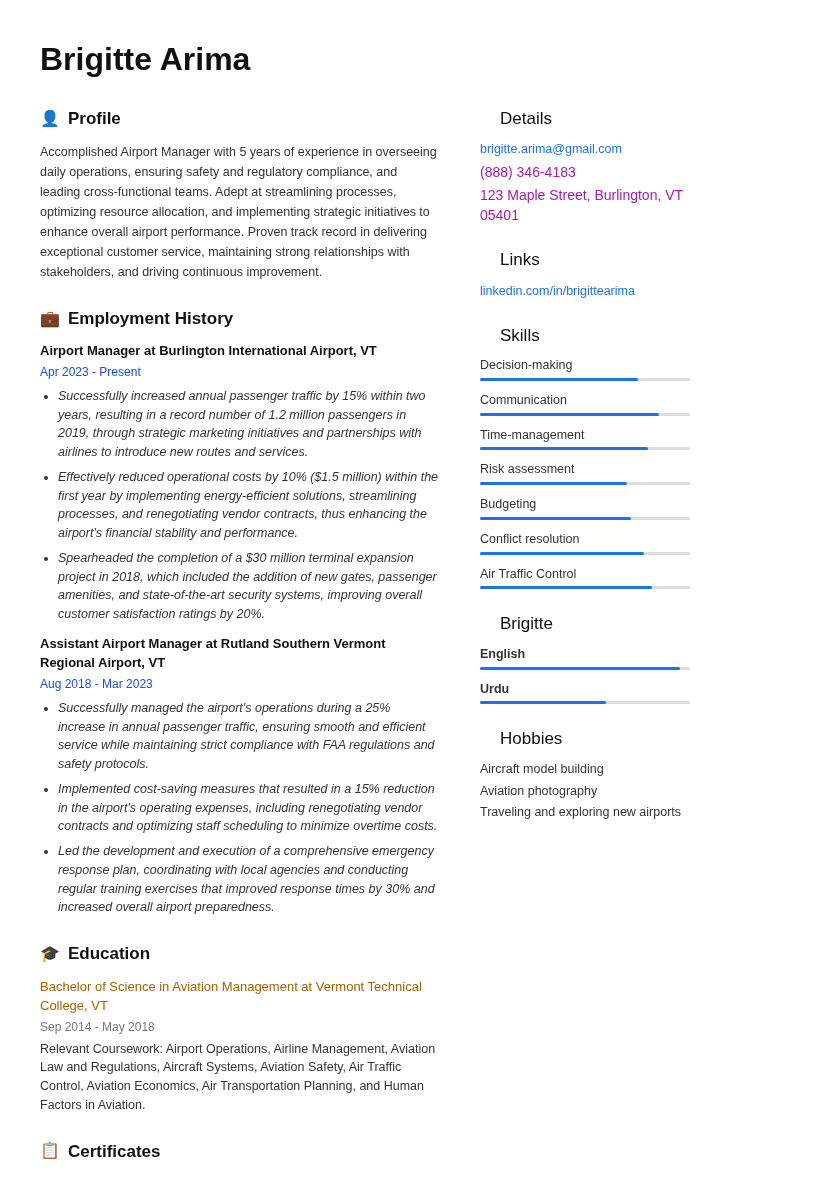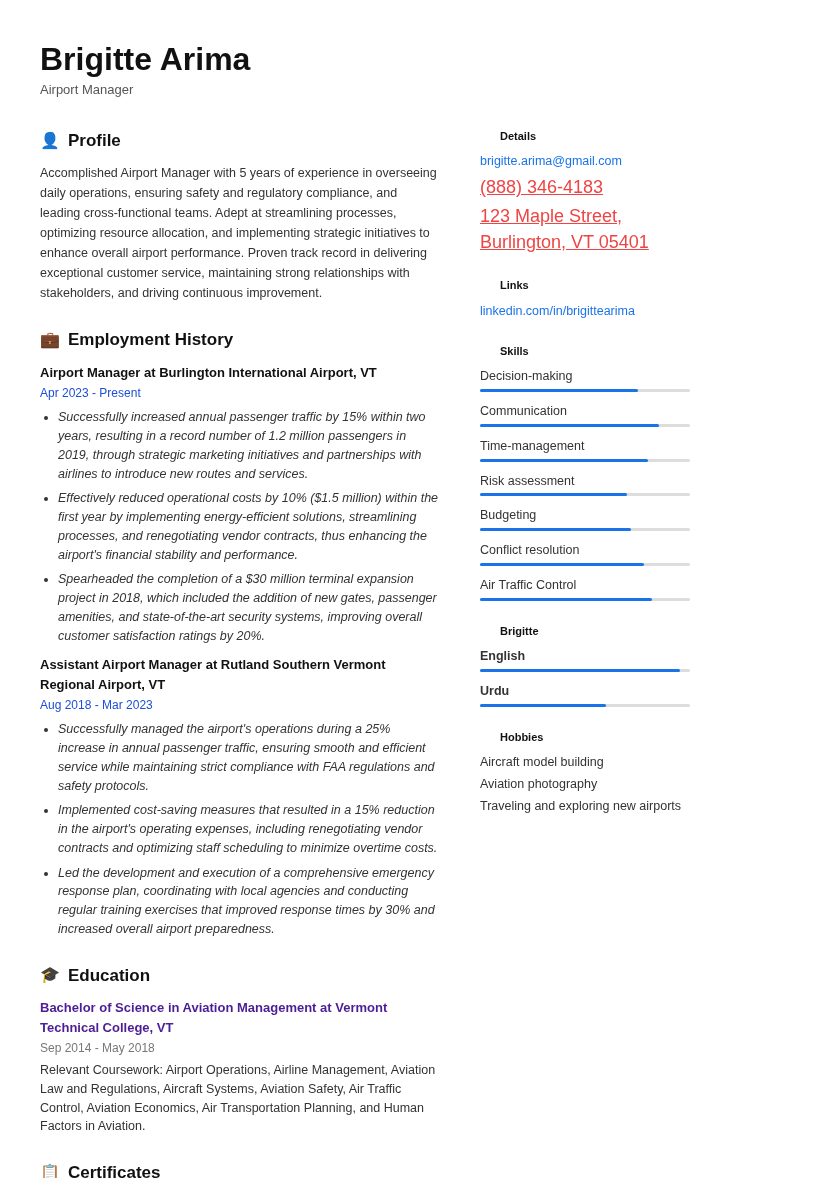--- a/index.html
+++ b/index.html
@@ -81,59 +81,58 @@
       font-style: italic;
     }
     .job-bullets li {
       font-size: 12.5px;
       color: #333;
       margin-bottom: 6px;
       line-height: 1.5;
     }
     .edu-title {
       font-size: 13px;
-      font-weight: bold;
-      color: #4c1d95;
+      font-weight: normal;
+      color: #a16207;
       margin-bottom: 2px;
     }
     .edu-dates {
       font-size: 12px;
       color: #777;
       margin-bottom: 4px;
     }
     .edu-text {
       font-size: 12.5px;
       color: #333;
       line-height: 1.5;
     }
 
     
     .right-section {
       margin-bottom: 22px;
     }
     .right-section-title {
-      font-size: 11px;
-      font-weight: bold;
+      font-size: 17px;
+      font-weight: normal;
       color: #111;
       margin-bottom: 8px;
       padding-left: 20px;
     }
     .detail-email {
       color: #1a73e8;
       font-size: 12.5px;
       text-decoration: none;
       display: block;
       margin-bottom: 4px;
     }
     .detail-text {
-      font-size: 18px;
-      color: #ef4444;
+      font-size: 14px;
+      color: #a21caf;
       margin-bottom: 4px;
       line-height: 1.4;
-      text-decoration: underline;
     }
     .link-text {
       color: #1a73e8;
       font-size: 12.5px;
       text-decoration: none;
     }
     .skill-item {
       margin-bottom: 10px;
     }
     .skill-label {
@@ -167,21 +166,20 @@
       margin-bottom: 3px;
     }
   </style>
 </head>
 <body>
 
 <div class="page">
 
   <div class="header">
     <div class="header-name">Brigitte Arima</div>
-    <div class="header-title">Airport Manager</div>
   </div>
 
   <div class="main-layout">
 
     <div class="left-col">
 
       <div class="section">
         <div class="section-title">
           <span class="section-icon">👤</span>
           <span>Profile</span>

